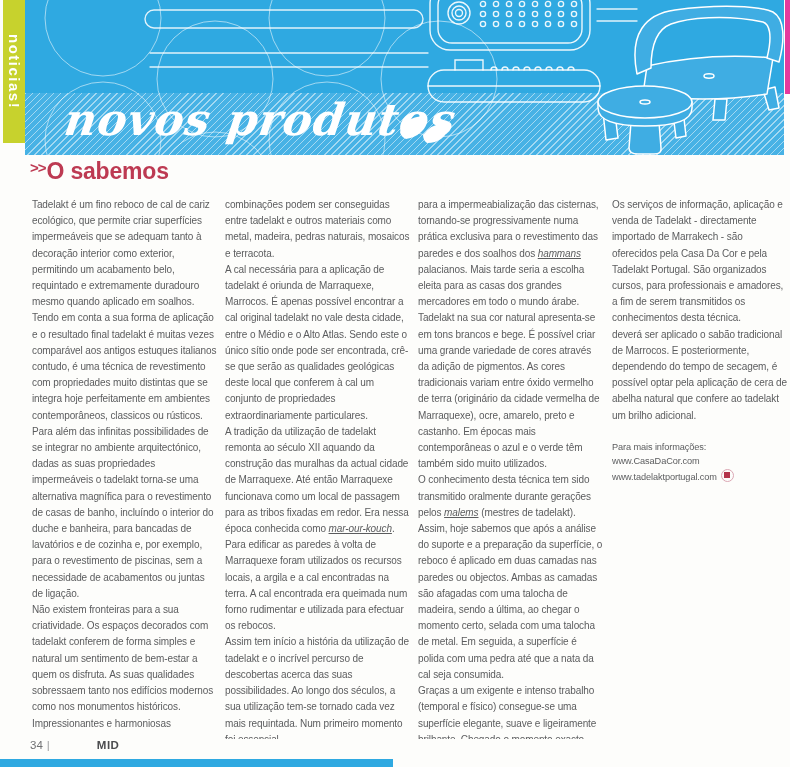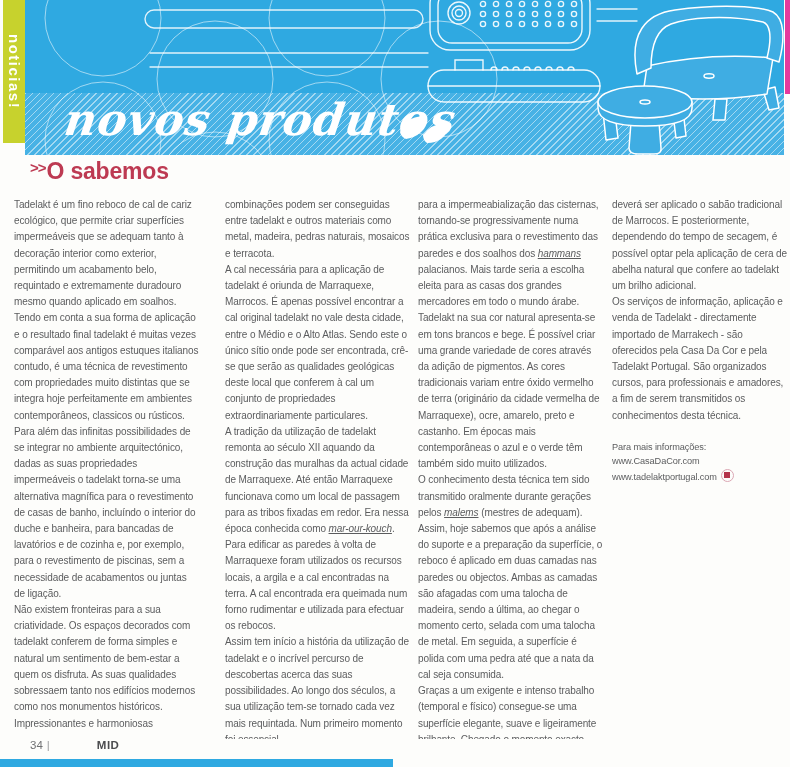--- a/index.html
+++ b/index.html
@@ -147,43 +147,43 @@
 
     <div class="script-title">novos produtos</div>
   </div>
 
   <div class="magenta-edge"></div>
 
   <div class="heading">
     <span class="chev">&gt;&gt;</span><span class="heading-text">O sabemos</span>
   </div>
 
-  <div class="col" style="left:14px">
+  <div class="col" style="left:32px">
       <p><span>Tadelakt é um fino reboco de cal de cariz ecológico, que permite criar superfícies impermeáveis que se adequam tanto à decoração interior como exterior, permitindo um acabamento belo, requintado e extremamente duradouro mesmo quando aplicado em soalhos.</span></p>
       <p><span>Tendo em conta a sua forma de aplicação e o resultado final tadelakt é muitas vezes comparável aos antigos estuques italianos contudo, é uma técnica de revestimento com propriedades muito distintas que se integra hoje perfeitamente em ambientes contemporâneos, classicos ou rústicos.</span></p>
       <p><span>Para além das infinitas possibilidades de se integrar no ambiente arquitectónico, dadas as suas propriedades impermeáveis o tadelakt torna-se uma alternativa magnífica para o revestimento de casas de banho, incluíndo o interior do duche e banheira, para bancadas de lavatórios e de cozinha e, por exemplo, para o revestimento de piscinas, sem a necessidade de acabamentos ou juntas de ligação.</span></p>
       <p><span>Não existem fronteiras para a sua criatividade. Os espaços decorados com tadelakt conferem de forma simples e natural um sentimento de bem-estar a quem os disfruta. As suas qualidades sobressaem tanto nos edifícios modernos como nos monumentos históricos. Impressionantes e harmoniosas</span></p>
     </div>
   <div class="col" style="left:225px">
       <p><span>combinações podem ser conseguidas entre tadelakt e outros materiais como metal, madeira, pedras naturais, mosaicos e terracota.</span></p>
       <p><span>A cal necessária para a aplicação de tadelakt é oriunda de Marraquexe, Marrocos. É apenas possível encontrar a cal original tadelakt no vale desta cidade, entre o Médio e o Alto Atlas. Sendo este o único sítio onde pode ser encontrada, crê-se que serão as qualidades geológicas deste local que conferem à cal um conjunto de propriedades extraordinariamente particulares.</span></p>
       <p><span>A tradição da utilização de tadelakt remonta ao século XII aquando da construção das muralhas da actual cidade de Marraquexe. Até então Marraquexe funcionava como um local de passagem para as tribos fixadas em redor. Era nessa época conhecida como </span><em>mar-our-kouch</em><span>.</span></p>
       <p><span>Para edificar as paredes à volta de Marraquexe foram utilizados os recursos locais, a argila e a cal encontradas na terra. A cal encontrada era queimada num forno rudimentar e utilizada para efectuar os rebocos.</span></p>
       <p><span>Assim tem início a história da utilização de tadelakt e o incrível percurso de descobertas acerca das suas possibilidades. Ao longo dos séculos, a sua utilização tem-se tornado cada vez mais requintada. Num primeiro momento foi essencial</span></p>
     </div>
   <div class="col" style="left:418px">
       <p><span>para a impermeabialização das cisternas, tornando-se progressivamente numa prática exclusiva para o revestimento das paredes e dos soalhos dos </span><em>hammans</em><span> palacianos. Mais tarde seria a escolha eleita para as casas dos grandes mercadores em todo o mundo árabe.</span></p>
       <p><span>Tadelakt na sua cor natural apresenta-se em tons brancos e bege. É possível criar uma grande variedade de cores através da adição de pigmentos. As cores tradicionais variam entre óxido vermelho de terra (originário da cidade vermelha de Marraquexe), ocre, amarelo, preto e castanho. Em épocas mais contemporâneas o azul e o verde têm também sido muito utilizados.</span></p>
-      <p><span>O conhecimento desta técnica tem sido transmitido oralmente durante gerações pelos </span><em>malems</em><span> (mestres de adequam).</span></p>
+      <p><span>O conhecimento desta técnica tem sido transmitido oralmente durante gerações pelos </span><em>malems</em><span> (mestres de tadelakt).</span></p>
       <p><span>Assim, hoje sabemos que após a análise do suporte e a preparação da superfície, o reboco é aplicado em duas camadas nas paredes ou objectos. Ambas as camadas são afagadas com uma talocha de madeira, sendo a última, ao chegar o momento certo, selada com uma talocha de metal. Em seguida, a superfície é polida com uma pedra até que a nata da cal seja consumida.</span></p>
       <p><span>Graças a um exigente e intenso trabalho (temporal e físico) consegue-se uma superfície elegante, suave e ligeiramente brilhante. Chegado o momento exacto,</span></p>
     </div>
   <div class="col" style="left:612px;width:176px">
-    <p><span>deverá ser aplicado o sabão tradicional de Marrocos. E posteriormente, dependendo do tempo de secagem, é possível optar pela aplicação de cera de abelha natural que confere ao tadelakt um brilho adicional.</span></p>
-      <p><span>Os serviços de informação, aplicação e venda de Tadelakt - directamente importado de Marrakech - são oferecidos pela Casa Da Cor e pela Tadelakt Portugal. São organizados cursos, para professionais e amadores, a fim de serem transmitidos os conhecimentos desta técnica.</span></p>
+    <p><span>Os serviços de informação, aplicação e venda de Tadelakt - directamente importado de Marrakech - são oferecidos pela Casa Da Cor e pela Tadelakt Portugal. São organizados cursos, para professionais e amadores, a fim de serem transmitidos os conhecimentos desta técnica.</span></p>
+      <p><span>deverá ser aplicado o sabão tradicional de Marrocos. E posteriormente, dependendo do tempo de secagem, é possível optar pela aplicação de cera de abelha natural que confere ao tadelakt um brilho adicional.</span></p>
       <div class="info">
         <span class="info-line">Para mais informações: www.CasaDaCor.com</span>
         <span class="info-line">www.tadelaktportugal.com<span class="end-mark"><span class="end-square"></span></span></span>
       </div>
   </div>
 
   <div class="footer">
     <span>34</span><span class="sep">|</span><span class="mag">MID</span>
   </div>
 

